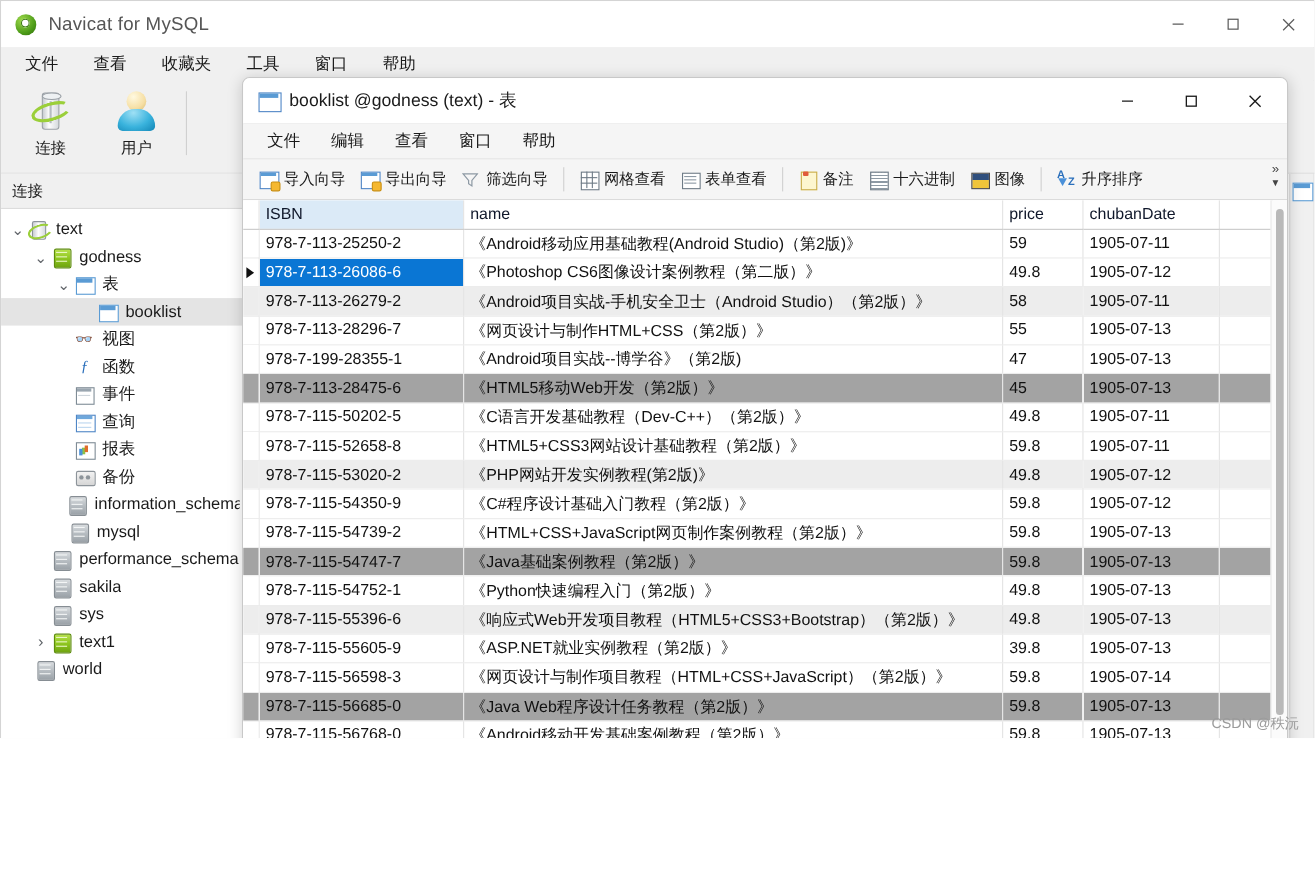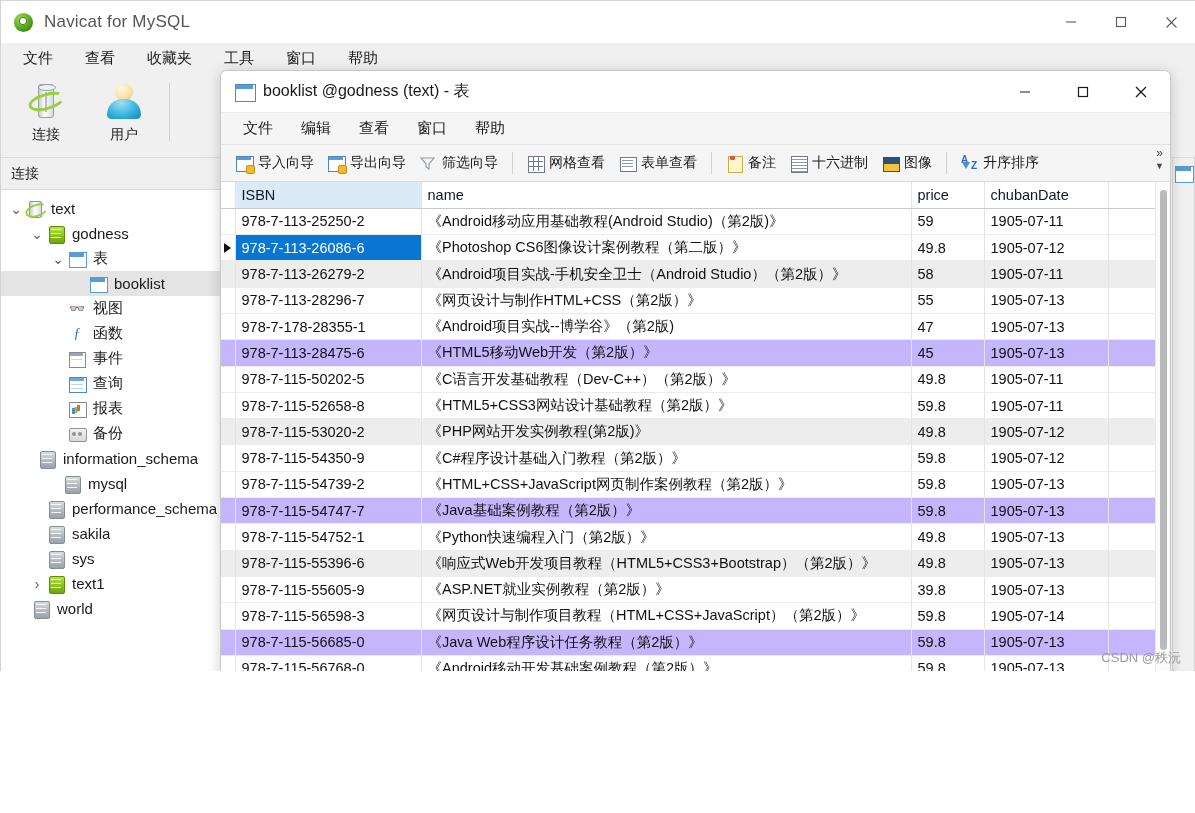--- a/index.html
+++ b/index.html
@@ -388,21 +388,21 @@
   table.grid th.c-isbn { background: #dbeaf7; }
   .col-marker { width: 14px; }
   .col-isbn  { width: 186px; }
   .col-name  { width: 490px; }
   .col-price { width: 73px; }
   .col-date  { width: 124px; }
   .col-pad   { width: 48px; }
   td.c-marker { border-right: 1px solid #dddddd; background:#ffffff; padding:0; position:relative; }
   td.c-price { text-align: right; padding-right: 8px; }
   tr.alt td { background: #ededed; }
-  tr.alt2 td { background: #c4b5fd; }
+  tr.alt2 td { background: #a3a3a3; }
   tr.sel td.c-isbn {
     background: #0a76d4; color: #ffffff;
   }
   tr.sel td.c-marker { background:#ffffff; }
   tr.sel td.c-marker .tri {
     position:absolute; left:3px; top:8px; width:0;height:0;
     border-top:5px solid transparent; border-bottom:5px solid transparent;
     border-left:7px solid #111;
   }
   .grid-scroll {
@@ -590,21 +590,21 @@
           <div class="tree-row" style="padding-left: 48px;">
             <span class="chev"></span>
             <span class="tico ti-report"></span>
             <span class="tlabel">报表</span>
           </div>
           <div class="tree-row" style="padding-left: 48px;">
             <span class="chev"></span>
             <span class="tico ti-backup"></span>
             <span class="tlabel">备份</span>
           </div>
-          <div class="tree-row" style="padding-left: 18px; align-items: center;">
+          <div class="tree-row" style="padding-left: 41px; align-items: center;">
             <span class="chev"></span>
             <span class="tico ti-db-gray"></span>
             <span class="tlabel">information_schema</span>
           </div>
           <div class="tree-row" style="padding-left: 43px;">
             <span class="chev"></span>
             <span class="tico ti-db-gray"></span>
             <span class="tlabel">mysql</span>
           </div>
           <div class="tree-row" style="padding-left: 27px;">
@@ -789,21 +789,21 @@
             <tr class="">
               <td class="c-marker"></td>
               <td class="c-isbn">978-7-113-28296-7</td>
               <td class="c-name">《网页设计与制作HTML+CSS（第2版）》</td>
               <td class="c-price">55</td>
               <td class="c-date">1905-07-13</td>
               <td class="c-pad"></td>
             </tr>
             <tr class="">
               <td class="c-marker"></td>
-              <td class="c-isbn">978-7-178-28355-1</td>
+              <td class="c-isbn">978-7-199-28355-1</td>
               <td class="c-name">《Android项目实战--博学谷》（第2版)</td>
               <td class="c-price">47</td>
               <td class="c-date">1905-07-13</td>
               <td class="c-pad"></td>
             </tr>
             <tr class="alt2">
               <td class="c-marker"></td>
               <td class="c-isbn">978-7-113-28475-6</td>
               <td class="c-name">《HTML5移动Web开发（第2版）》</td>
               <td class="c-price">45</td>

